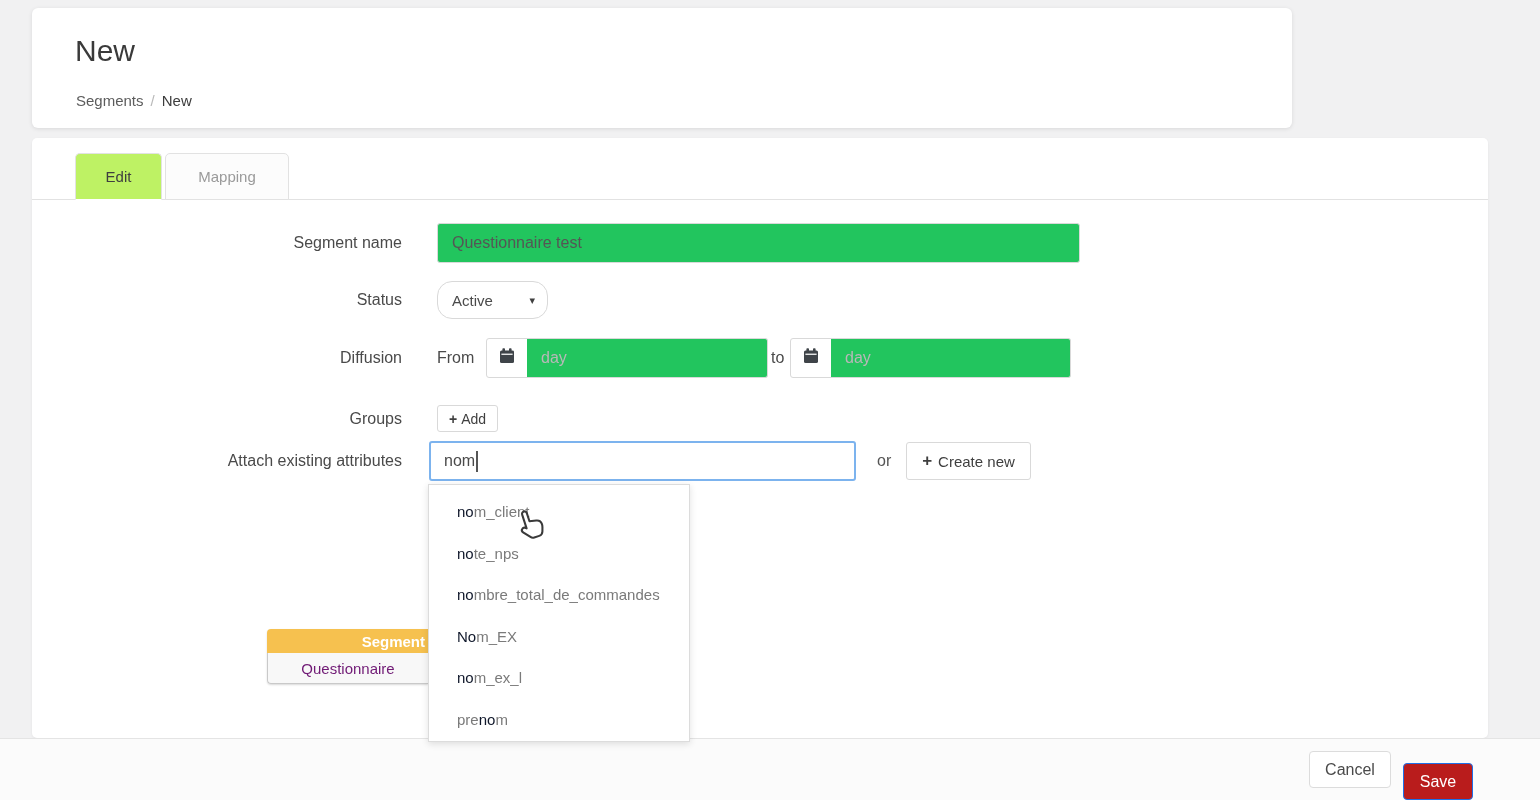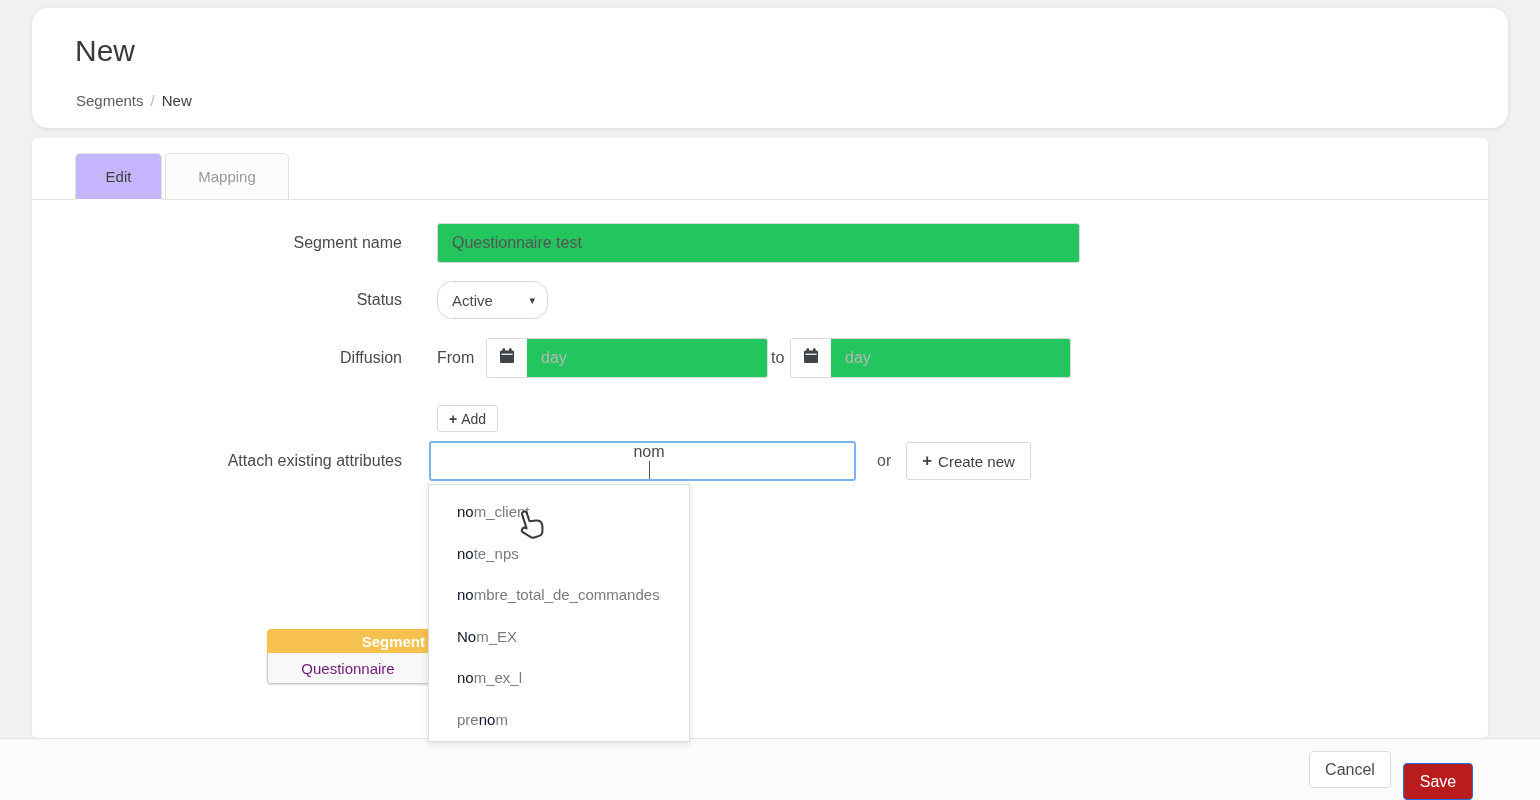--- a/index.html
+++ b/index.html
@@ -7,22 +7,22 @@
   body {
     position: relative;
     background: #f1f1f2;
     font-family: "Liberation Sans", sans-serif;
     overflow: hidden;
     color: #4a4a4a;
   }
 
   
   .header-card {
-    position: absolute; left: 32px; top: 8px; width: 1476px; height: 120px;
-    background: #fff; border-radius: 16px;
+    position: absolute; left: 32px; top: 8px; width: 1260px; height: 120px;
+    background: #fff; border-radius: 6px;
     box-shadow: 0 1px 4px rgba(0,0,0,0.10);
   }
   .page-title {
     position: absolute; left: 43px; top: 26px;
     font-size: 30px; font-weight: 400; color: #3a3a3a;
   }
   .breadcrumb {
     position: absolute; left: 44px; top: 84px;
     font-size: 15px; color: #5c5c5c;
   }
@@ -40,21 +40,21 @@
   .tab-row {
     position: absolute; left: 0; top: 15px; width: 100%; height: 47px;
     border-bottom: 1px solid #e2e2e2;
     padding-left: 43px; display: flex; gap: 3px;
   }
   .tab {
     height: 47px; display: flex; align-items: center; justify-content: center;
     border: 1px solid #e2e2e2; border-radius: 5px 5px 0 0;
     font-size: 15px; cursor: pointer; margin-bottom: -1px;
   }
-  .tab.active { width: 87px; background: #c4b5fd; border-bottom: 1px solid #fff; color: #3f3f3f; }
+  .tab.active { width: 87px; background: #bef264; border-bottom: 1px solid #fff; color: #3f3f3f; }
   .tab.inactive { width: 124px; background: #fcfcfc; color: #9a9a9a; }
 
   
   .form-label {
     position: absolute; left: 58px; width: 312px; text-align: right;
     font-size: 16px; color: #4a4a4a;
   }
   .lbl-1 { top: 85px;  height: 40px; line-height: 40px; }
   .lbl-2 { top: 143px; height: 38px; line-height: 38px; }
   .lbl-3 { top: 200px; height: 40px; line-height: 40px; }
@@ -101,21 +101,21 @@
     border: 1px solid #d9d9d9; border-radius: 3px; background: #fff;
     font-size: 14px; color: #3f3f3f; cursor: pointer;
     display: flex; align-items: center; justify-content: center; gap: 4px;
   }
   .add-btn .plus { font-weight: 700; }
 
   .attr-input {
     position: absolute; left: 397px; top: 303px; width: 427px; height: 40px;
     border: 2px solid #7cb3ee; border-radius: 3px; background: #fff;
     display: flex; align-items: center; padding-left: 13px;
-    font-size: 16px; color: #4a4a4a; cursor: text; flex-direction: column;
+    font-size: 16px; color: #4a4a4a; cursor: text;
   }
   .text-caret {
     display: inline-block; width: 1.5px; height: 21px;
     background: #555; margin-left: 1px;
   }
 
   .create-btn {
     position: absolute; left: 874px; top: 304px; width: 125px; height: 38px;
     border: 1px solid #d9d9d9; border-radius: 3px; background: #fff;
     font-size: 15px; color: #3f3f3f; cursor: pointer;
@@ -224,20 +224,21 @@
       <svg width="18" height="18" viewBox="0 0 18 18">
         <rect x="2" y="3.5" width="14" height="12.5" rx="1.6" fill="#3f4449"></rect>
         <rect x="4.4" y="1.2" width="2.6" height="4.2" rx="0.9" fill="#3f4449"></rect>
         <rect x="11" y="1.2" width="2.6" height="4.2" rx="0.9" fill="#3f4449"></rect>
         <rect x="3.4" y="6.6" width="11.2" height="1.3" fill="#ffffff" opacity="0.95"></rect>
       </svg>
     </span>
   </div>
   <input class="text-input day-input day-2" placeholder="day" style="">
 
+  <div class="form-label lbl-4">Groups</div>
   <div class="add-btn">
     <span class="plus">+</span>
     <span>Add</span>
   </div>
 
   <div class="form-label lbl-5">Attach existing attributes</div>
   <div class="attr-input">
     <span>nom</span>
     <span class="text-caret"></span>
   </div>

